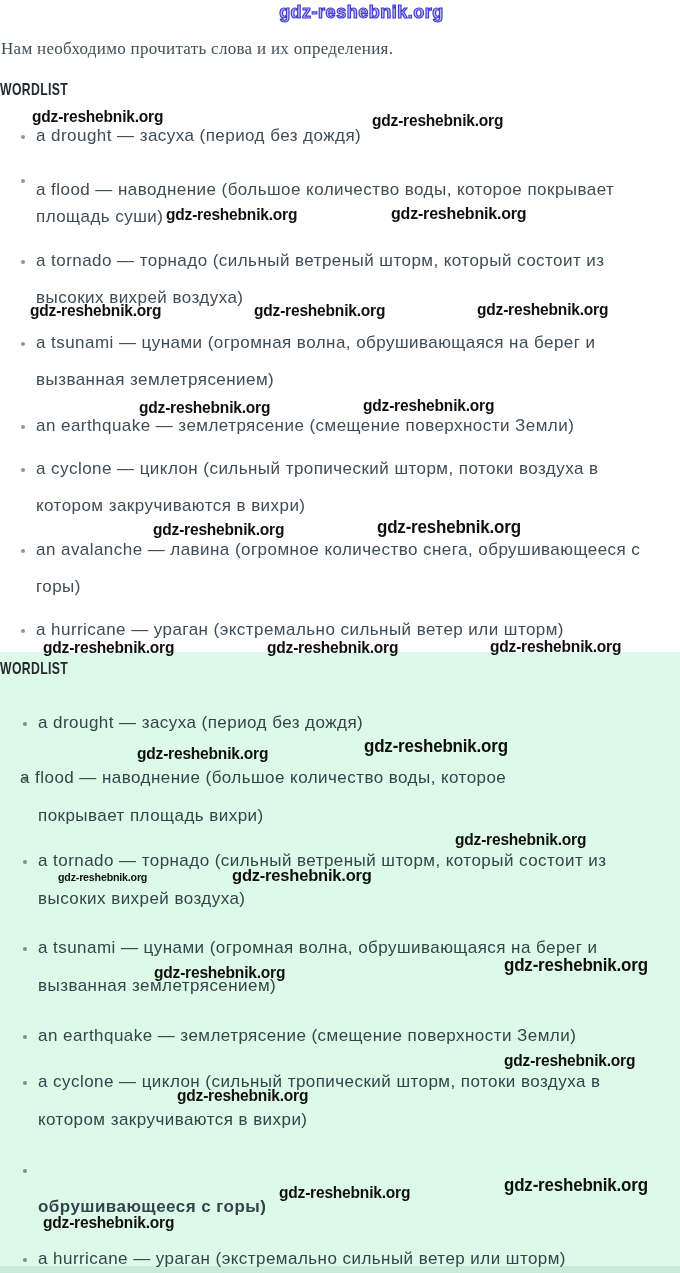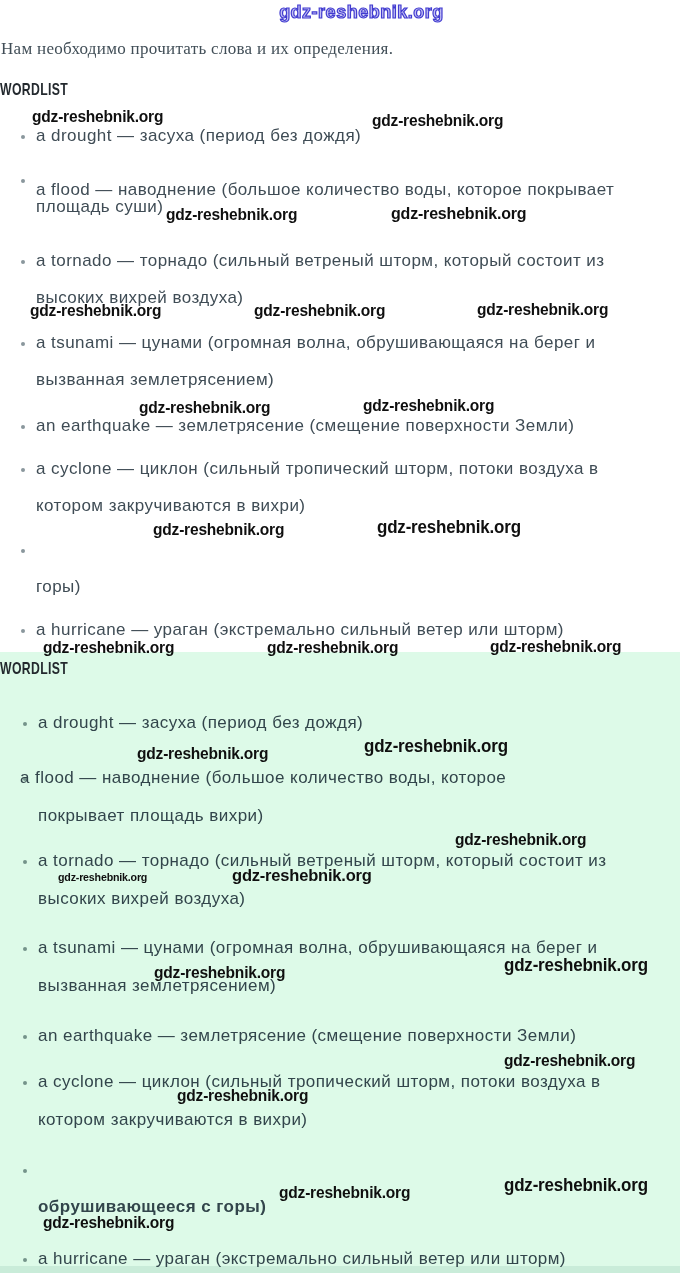--- a/index.html
+++ b/index.html
@@ -66,38 +66,39 @@
 
   <div class="intro">Нам необходимо прочитать слова и их определения.</div>
 
   <div class="wordlist-heading" style="top:80px;">WORDLIST</div>
 
   <span class="bullet" style="left:21px;top:135px;"></span>
   <span class="wl-line" style="left:36px;top:126px;">a drought — засуха (период без дождя)</span>
 
   <span class="bullet" style="left:21px;top:179px;"></span>
   <span class="wl-line" style="left:36px;top:170px;margin-top:10px;">a flood — наводнение (большое количество воды, которое покрывает</span>
-  <span class="wl-line" style="left:36px;top:197px;">площадь суши)</span>
+  <span class="wl-line" style="left:36px;top:207px;">площадь суши)</span>
 
   <span class="bullet" style="left:21px;top:260px;"></span>
   <span class="wl-line" style="left:36px;top:251px;">a tornado — торнадо (сильный ветреный шторм, который состоит из</span>
   <span class="wl-line" style="left:36px;top:288px;">высоких вихрей воздуха)</span>
 
   <span class="bullet" style="left:21px;top:342px;"></span>
   <span class="wl-line" style="left:36px;top:333px;">a tsunami — цунами (огромная волна, обрушивающаяся на берег и</span>
   <span class="wl-line" style="left:36px;top:370px;">вызванная землетрясением)</span>
 
   <span class="bullet" style="left:21px;top:425px;"></span>
   <span class="wl-line" style="left:36px;top:416px;">an earthquake — землетрясение (смещение поверхности Земли)</span>
 
   <span class="bullet" style="left:21px;top:468px;"></span>
   <span class="wl-line" style="left:36px;top:459px;">a cyclone — циклон (сильный тропический шторм, потоки воздуха в</span>
   <span class="wl-line" style="left:36px;top:496px;">котором закручиваются в вихри)</span>
 
   <span class="bullet" style="left:21px;top:549px;"></span>
+  <span class="wl-line" style="left:36px;top:540px;">an avalanche — лавина (огромное количество снега, обрушивающееся с</span>
   <span class="wl-line" style="left:36px;top:577px;">горы)</span>
 
   <span class="bullet" style="left:21px;top:629px;"></span>
   <span class="wl-line" style="left:36px;top:620px;">a hurricane — ураган (экстремально сильный ветер или шторм)</span>
 
   <span class="wm" style="left:32px;top:108px;font-size:16px;">gdz-reshebnik.org</span>
   <span class="wm" style="left:372px;top:112px;font-size:16px;">gdz-reshebnik.org</span>
   <span class="wm" style="left:166px;top:206px;font-size:16px;">gdz-reshebnik.org</span>
   <span class="wm" style="left:391px;top:204px;font-size:16.5px;">gdz-reshebnik.org</span>
   <span class="wm" style="left:30px;top:302px;font-size:16px;">gdz-reshebnik.org</span>

